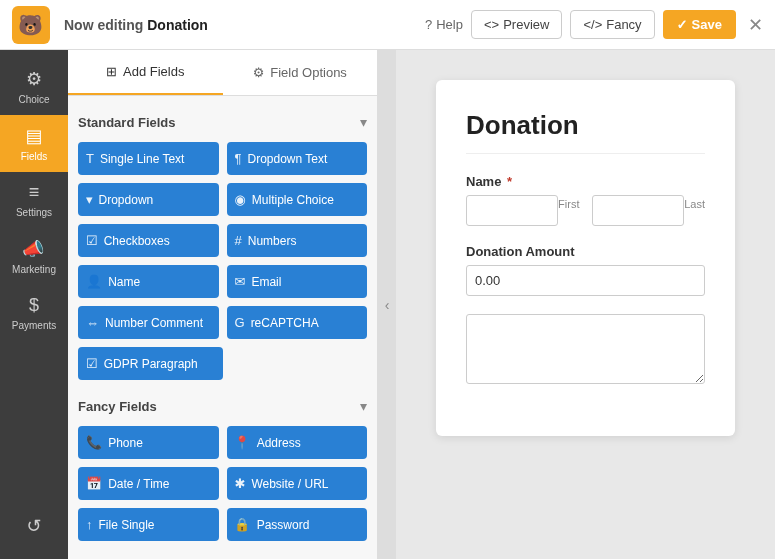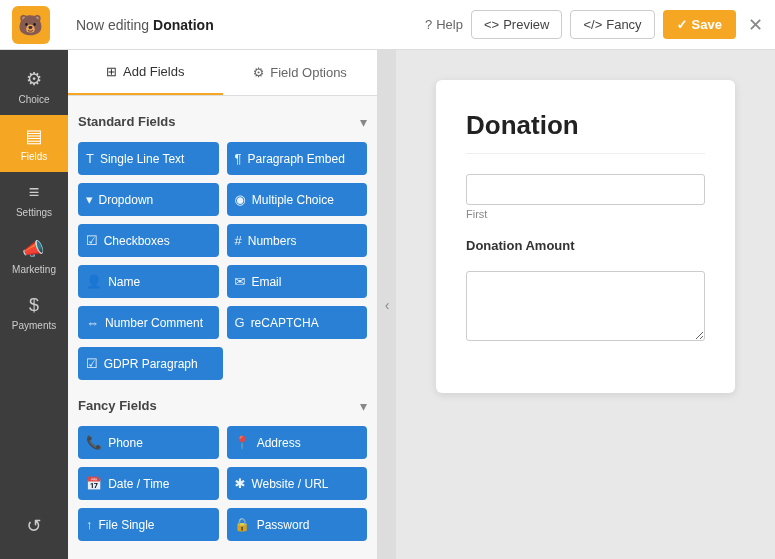--- a/index.html
+++ b/index.html
@@ -10,21 +10,21 @@
       display: flex; align-items: center; height: 50px;
       background: #fff; border-bottom: 1px solid #ddd;
       padding: 0 12px; gap: 10px; flex-shrink: 0;
     }
     .logo-icon {
       width: 38px; height: 38px; flex-shrink: 0;
       background: #f5a623; border-radius: 6px;
       display: flex; align-items: center; justify-content: center;
       font-size: 20px;
     }
-    .editing-label { font-size: 14px; color: #555; margin-left: 16px; }
+    .editing-label { font-size: 14px; color: #555; margin-left: 4px; font-weight: bold; }
     .editing-label strong { color: #222; }
     .top-bar-actions { margin-left: auto; display: flex; align-items: center; gap: 8px; }
     .help-btn { background: none; border: none; cursor: pointer; color: #666; font-size: 13px; display: flex; align-items: center; gap: 4px; }
     .preview-btn, .embed-btn {
       border: 1px solid #ccc; background: #fff; border-radius: 4px;
       padding: 6px 12px; font-size: 13px; cursor: pointer; color: #444;
       display: flex; align-items: center; gap: 4px;
     }
     .save-btn {
       background: #f5a623; border: none; border-radius: 4px;
@@ -60,21 +60,21 @@
     .panel-tab {
       flex: 1; padding: 14px 10px; text-align: center;
       font-size: 13px; font-weight: 500; cursor: pointer;
       color: #666; display: flex; align-items: center; justify-content: center; gap: 6px;
     }
     .panel-tab.active { color: #333; border-bottom: 2px solid #f5a623; }
 
     .fields-scroll { overflow-y: auto; flex: 1; padding: 14px 10px; }
 
     .section-header {
-      display: flex; justify-content: space-between; align-items: flex-start;
+      display: flex; justify-content: space-between; align-items: center;
       margin-bottom: 12px; margin-top: 4px;
     }
     .section-title { font-size: 13px; font-weight: 600; color: #444; }
     .section-toggle { color: #888; font-size: 14px; cursor: pointer; }
 
     .field-grid { display: grid; grid-template-columns: 1fr 1fr; gap: 8px; margin-bottom: 18px; }
     .field-btn {
       background: #2980d4; color: #fff; border: none; border-radius: 4px;
       padding: 9px 8px; font-size: 12px; cursor: pointer;
       display: flex; align-items: center; gap: 6px; text-align: left;
@@ -97,21 +97,21 @@
     .form-card {
       background: #fff; border-radius: 6px; padding: 30px 30px;
       box-shadow: 0 2px 8px rgba(0,0,0,0.1); max-width: 380px;
     }
     .form-title { font-size: 26px; font-weight: 700; color: #222; margin-bottom: 20px; padding-bottom: 12px; border-bottom: 1px solid #eee; }
 
     .form-field { margin-bottom: 18px; }
     .field-label { font-size: 13px; font-weight: 600; color: #333; margin-bottom: 6px; display: block; }
     .field-label .required { color: #c0392b; margin-left: 2px; }
     .name-row { display: flex; gap: 12px; }
-    .name-sub { flex: 1; display: flex; flex-direction: column; }
+    .name-sub { flex: 1; display: flex; flex-direction: row; }
     .sub-label { font-size: 11px; color: #888; margin-top: 3px; }
     .form-input {
       width: 100%; border: 1px solid #ccc; border-radius: 3px;
       padding: 7px 8px; font-size: 13px; color: #333; background: #fff;
     }
     textarea.form-input { height: 70px; resize: vertical; }
   </style>
 </head>
 <body>
 
@@ -191,21 +191,21 @@
         <span class="section-title">Standard Fields</span>
         <span class="section-toggle">▾</span>
       </div>
       <div class="field-grid">
         <button class="field-btn">
           <span class="fb-icon">T</span>
           <span>Single Line Text</span>
         </button>
         <button class="field-btn">
           <span class="fb-icon">¶</span>
-          <span>Paragraph Embed</span>
+          <span>Dropdown Text</span>
         </button>
         <button class="field-btn">
           <span class="fb-icon">▾</span>
           <span>Dropdown</span>
         </button>
         <button class="field-btn">
           <span class="fb-icon">◉</span>
           <span>Multiple Choice</span>
         </button>
         <button class="field-btn">
@@ -272,33 +272,41 @@
     </div>
   </div>
 
   <button class="panel-collapse">‹</button>
 
   <div class="form-preview">
     <div class="form-card">
       <div class="form-title">Donation</div>
 
       <div class="form-field">
+        <label class="field-label">
+          <span>Name</span><span class="required"> *</span>
+        </label>
         <div class="name-row">
           <div class="name-sub">
             <input type="text" class="form-input" style="">
             <span class="sub-label">First</span>
           </div>
+          <div class="name-sub">
+            <input type="text" class="form-input" style="">
+            <span class="sub-label">Last</span>
+          </div>
         </div>
       </div>
 
 
       <div class="form-field">
         <label class="field-label">
           <span>Donation Amount</span>
         </label>
+        <input type="text" class="form-input" value="0.00" style="">
       </div>
 
       <div class="form-field">
         <textarea class="form-input" style=""></textarea>
       </div>
 
     </div>
   </div>
 
 </div>

